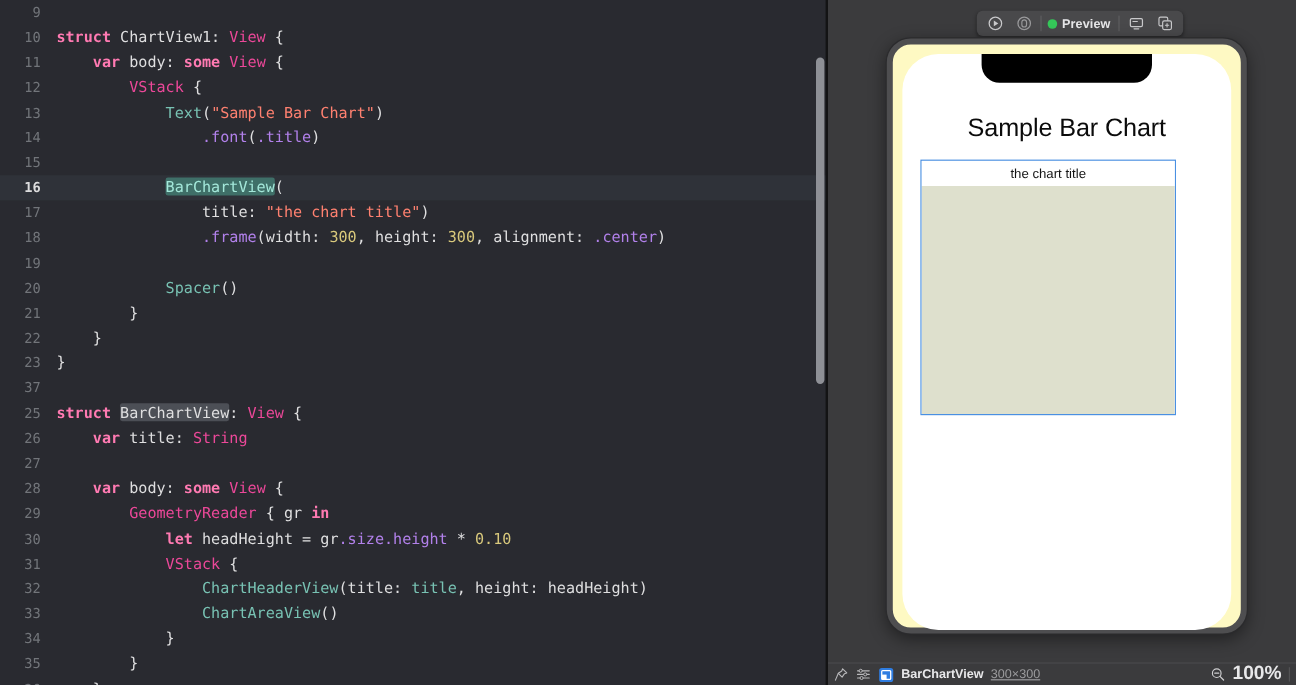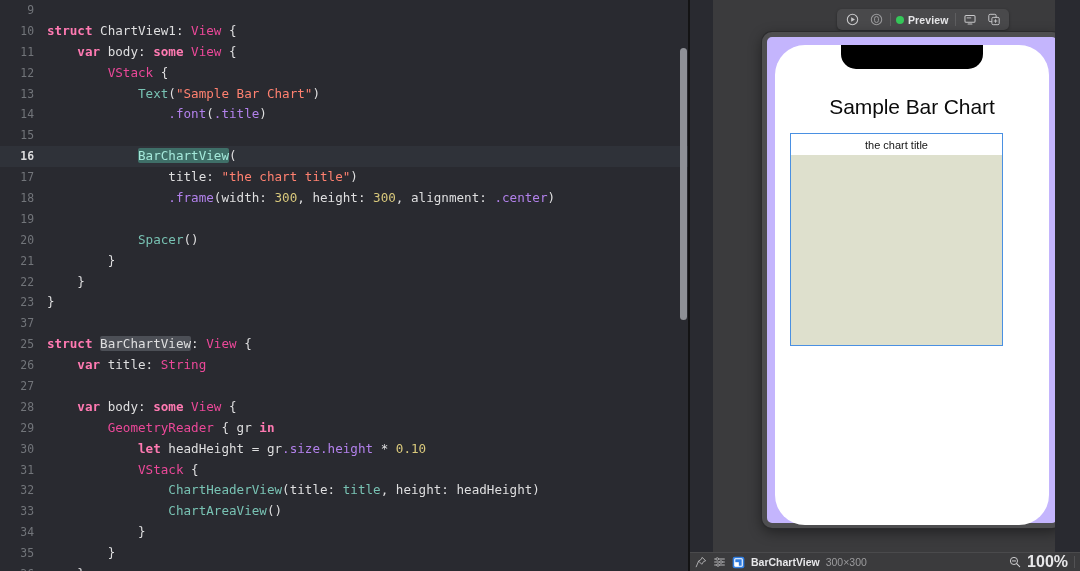--- a/index.html
+++ b/index.html
@@ -75,25 +75,24 @@
   .ed-divider {
     position: absolute;
     left: 688px; top: 0;
     width: 2px; height: 571px;
     background: #131314;
   }
 
   
   .preview {
     position: relative;
-    width: 342px; height: 571px;
+    width: 390px; height: 571px;
     background: #3b3b3d;
     flex: none;
     overflow: hidden;
-    margin-left: 23px;
   }
 
   
   .pv-toolbar {
     position: absolute;
     left: 124px; top: 9px;
     height: 21px;
     background: #49494b;
     border-radius: 5px;
     display: flex;
@@ -116,22 +115,22 @@
     font-family: "Liberation Sans", sans-serif;
     font-size: 10.5px; color: #e6e6e8; font-weight: 600;
     letter-spacing: .1px;
   }
 
   
   .phone {
     position: absolute;
     left: 49px; top: 32px;
     width: 300px; height: 496px;
-    background: #c4b5fd;
-    border-radius: 10px;
+    background: #fef9c3;
+    border-radius: 20px;
     border: 5px solid #4e4e50;
     box-shadow: 0 0 0 1px #2b2b2d, 0 4px 14px rgba(0,0,0,.45);
   }
   .phone-screen {
     position: absolute;
     left: 8px; top: 8px;
     width: 274px; height: 480px;
     background: #ffffff;
     border-radius: 30px;
     overflow: hidden;
@@ -190,21 +189,21 @@
     padding: 0 5px;
     gap: 6px;
   }
   .sb-icon { display:flex; align-items:center; justify-content:center; color:#b9b9bb; }
   .sb-name {
     font-family: "Liberation Sans", sans-serif;
     font-size: 10.5px; color: #e8e8ea; font-weight: 600;
   }
   .sb-size {
     font-family: "Liberation Sans", sans-serif;
-    font-size: 10.5px; color: #9b9b9d;
+    font-size: 10.5px; color: #9b9b9d; text-decoration: underline;
   }
   .sb-spacer { flex: 1; }
   .sb-zoom {
     font-family: "Liberation Sans", sans-serif;
     font-size: 16px; color: #e8e8ea; font-weight: 600;
   }
   .sb-divider { width:1px; height:12px; background:#525254; }
 </style>
 </head>
 <body>

